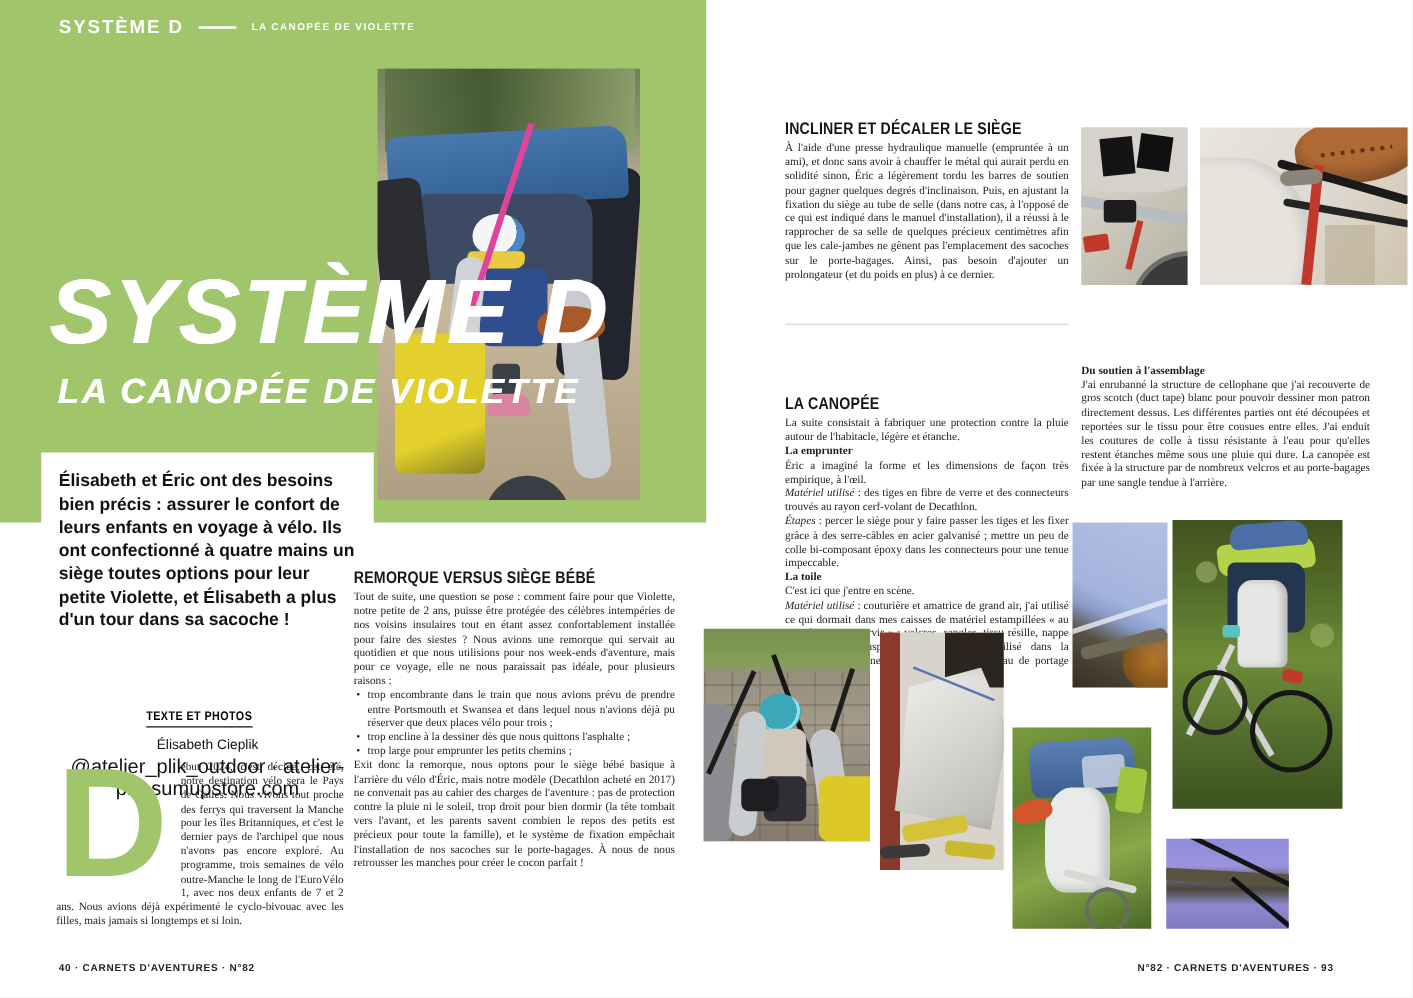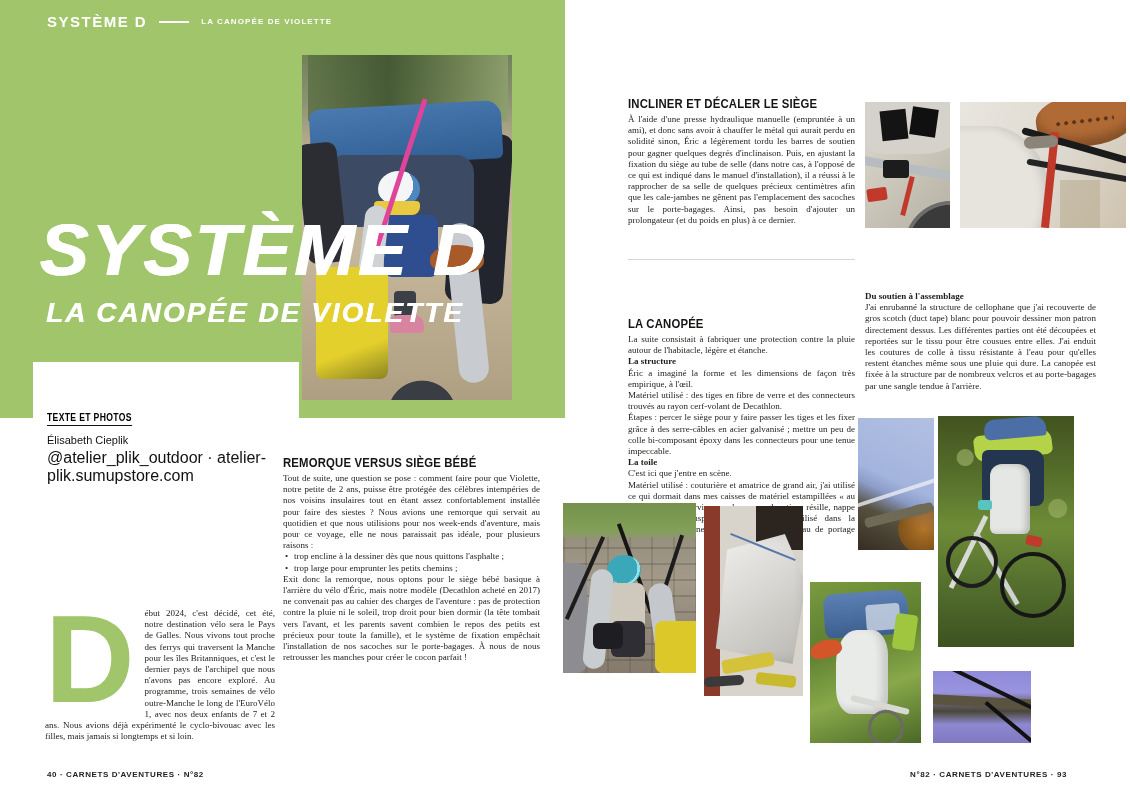--- a/index.html
+++ b/index.html
@@ -20,33 +20,33 @@
   
   .big-title{left:40px;top:213px;color:#fff;font-weight:700;font-style:italic;
              font-size:73px;line-height:1;letter-spacing:3px;white-space:nowrap;
              text-shadow:0.7px 0 0 #fff,-0.7px 0 0 #fff;}
   .big-sub{left:46px;top:297px;color:#fff;font-weight:700;font-style:italic;
            font-size:28px;letter-spacing:2px;white-space:nowrap;text-shadow:0.4px 0 0 #fff;}
 
   
   .intro-box{left:33px;top:362px;width:266px;height:215px;background:#fff;padding:13px 14px;box-sizing:border-box;}
   .intro-text{font-weight:700;font-size:14px;line-height:18.5px;color:#111;}
-  .credits{margin-top:32px;}
+  .credits{margin-top:58px;text-align:center;}
   .credits-label{display:inline-block;font-weight:700;font-size:10px;letter-spacing:.4px;
                  border-bottom:1.5px solid #111;padding-bottom:2px;transform:scaleX(.86);transform-origin:0 100%;}
   .credits-author{margin-top:8px;font-size:11px;color:#111;}
   .credits-contact{margin-top:3px;font-size:16px;color:#111;}
 
   
   .body{font-family:"Liberation Serif",serif;font-size:9px;line-height:11.2px;
         text-align:justify;color:#1d1d1b;}
   .kicker{display:inline-block;font-weight:700;font-size:13.5px;color:#151513;
           letter-spacing:.2px;transform:scaleX(.84);transform-origin:0 100%;white-space:nowrap;margin-bottom:3px;}
   .bsub{font-weight:700;}
-  .it{}
+  .it{font-style:italic;}
   ul.bullets{margin:0;padding:0;list-style:none;}
   ul.bullets li{position:relative;padding-left:11px;}
   ul.bullets li::before{content:"\2022";position:absolute;left:2px;}
 
   
   .opening{left:45px;top:608px;width:230px;}
   .dropcap{float:left;font-family:"Liberation Sans",sans-serif;font-weight:700;
            font-size:124px;line-height:.8;color:#a1c56a;margin:2px 10px 0 0;}
 
   .footer{font-weight:700;font-size:8px;letter-spacing:.6px;color:#222;white-space:nowrap;}
@@ -85,38 +85,40 @@
     <div class="pl" style="left:128px;top:190px;width:54px;height:28px;background:#a85a28;border-radius:50% 50% 40% 40%;"></div>
     <div class="pl" style="left:92px;top:236px;width:22px;height:26px;background:#3b3f46;border-radius:4px;"></div>
     <div class="pl" style="left:88px;top:260px;width:34px;height:18px;background:#d884a0;border-radius:8px 10px 4px 4px;"></div>
     <div class="pl" style="left:60px;top:300px;width:120px;height:60px;background:radial-gradient(ellipse at 50% 100%,#3a3d44 40%,transparent 41%);"></div>
   </div>
 
   <div class="abs big-title">SYSTÈME D</div>
   <div class="abs big-sub">LA CANOPÉE DE VIOLETTE</div>
 
   <div class="abs intro-box">
+    <div class="intro-text">Élisabeth et Éric ont des besoins bien précis : assurer le confort de leurs enfants en voyage à vélo. Ils ont confectionné à quatre mains un siège toutes options pour leur petite Violette, et Élisabeth a plus d'un tour dans sa sacoche !</div>
     <div class="credits">
       <span class="credits-label">TEXTE ET PHOTOS</span>
       <div class="credits-author">Élisabeth Cieplik</div>
       <div class="credits-contact">@atelier_plik_outdoor · atelier-plik.sumupstore.com</div>
     </div>
   </div>
 
   <div class="abs opening body">
     <span class="dropcap">D</span><span>ébut 2024, c'est décidé, cet été, notre destination vélo sera le Pays de Galles. Nous vivons tout proche des ferrys qui traversent la Manche pour les îles Britanniques, et c'est le dernier pays de l'archipel que nous n'avons pas encore exploré. Au programme, trois semaines de vélo outre-Manche le long de l'EuroVélo 1, avec nos deux enfants de 7 et 2 ans. Nous avions déjà expérimenté le cyclo-bivouac avec les filles, mais jamais si longtemps et si loin.</span>
   </div>
 
   <div class="abs footer" style="left:47px;top:770px;">40 · CARNETS D'AVENTURES · N°82</div>
 
   <div class="abs" style="left:283px;top:453px;width:257px;">
     <span class="kicker">REMORQUE VERSUS SIÈGE BÉBÉ</span>
     <div class="body">
       <div>Tout de suite, une question se pose : comment faire pour que Violette, notre petite de 2 ans, puisse être protégée des célèbres intempéries de nos voisins insulaires tout en étant assez confortablement installée pour faire des siestes ? Nous avions une remorque qui servait au quotidien et que nous utilisions pour nos week-ends d'aventure, mais pour ce voyage, elle ne nous paraissait pas idéale, pour plusieurs raisons :</div>
       <ul class="bullets">
+        <li>trop encombrante dans le train que nous avions prévu de prendre entre Portsmouth et Swansea et dans lequel nous n'avions déjà pu réserver que deux places vélo pour trois ;</li>
         <li>trop encline à la dessiner dès que nous quittons l'asphalte ;</li>
         <li>trop large pour emprunter les petits chemins ;</li>
       </ul>
       <div>Exit donc la remorque, nous optons pour le siège bébé basique à l'arrière du vélo d'Éric, mais notre modèle (Decathlon acheté en 2017) ne convenait pas au cahier des charges de l'aventure : pas de protection contre la pluie ni le soleil, trop droit pour bien dormir (la tête tombait vers l'avant, et les parents savent combien le repos des petits est précieux pour toute la famille), et le système de fixation empêchait l'installation de nos sacoches sur le porte-bagages. À nous de nous retrousser les manches pour créer le cocon parfait !</div>
     </div>
   </div>
 
   <div class="abs" style="left:628px;top:94px;width:227px;">
     <span class="kicker">INCLINER ET DÉCALER LE SIÈGE</span>
     <div class="body">À l'aide d'une presse hydraulique manuelle (empruntée à un ami), et donc sans avoir à chauffer le métal qui aurait perdu en solidité sinon, Éric a légèrement tordu les barres de soutien pour gagner quelques degrés d'inclinaison. Puis, en ajustant la fixation du siège au tube de selle (dans notre cas, à l'opposé de ce qui est indiqué dans le manuel d'installation), il a réussi à le rapprocher de sa selle de quelques précieux centimètres afin que les cale-jambes ne gênent pas l'emplacement des sacoches sur le porte-bagages. Ainsi, pas besoin d'ajouter un prolongateur (et du poids en plus) à ce dernier.</div>
@@ -143,21 +145,21 @@
     <div class="pl" style="left:64px;top:34px;width:34px;height:12px;background:#8a8578;border-radius:6px;transform:rotate(-4deg);"></div>
     <div class="pl" style="left:100px;top:78px;width:40px;height:48px;background:#b9ad93;opacity:.6;"></div>
   </div>
 
   <div class="abs sep" style="left:628px;top:259px;width:227px;height:1px;"></div>
 
   <div class="abs" style="left:628px;top:278px;width:227px;margin-top:36px;">
     <span class="kicker">LA CANOPÉE</span>
     <div class="body">
       <div>La suite consistait à fabriquer une protection contre la pluie autour de l'habitacle, légère et étanche.</div>
-      <div class="bsub">La structure</div>
+      <div class="bsub">La emprunter</div>
       <div>Éric a imaginé la forme et les dimensions de façon très empirique, à l'œil.</div>
       <div><span class="it">Matériel utilisé</span><span> : des tiges en fibre de verre et des connecteurs trouvés au rayon cerf-volant de Decathlon.</span></div>
       <div><span class="it">Étapes</span><span> : percer le siège pour y faire passer les tiges et les fixer grâce à des serre-câbles en acier galvanisé ; mettre un peu de colle bi-composant époxy dans les connecteurs pour une tenue impeccable.</span></div>
       <div class="bsub">La toile</div>
       <div>C'est ici que j'entre en scène.</div>
       <div><span class="it">Matériel utilisé</span><span> : couturière et amatrice de grand air, j'ai utilisé ce qui dormait dans mes caisses de matériel estampillées « au cas où, ça peut servir » : velcros, sangles, tissu résille, nappe en plastique transparent, tissu étanche (utilisé dans la transformation d'une veste de voile en manteau de portage bébé).</span></div>
     </div>
   </div>
 
   <div class="abs" style="left:865px;top:291px;width:231px;">

